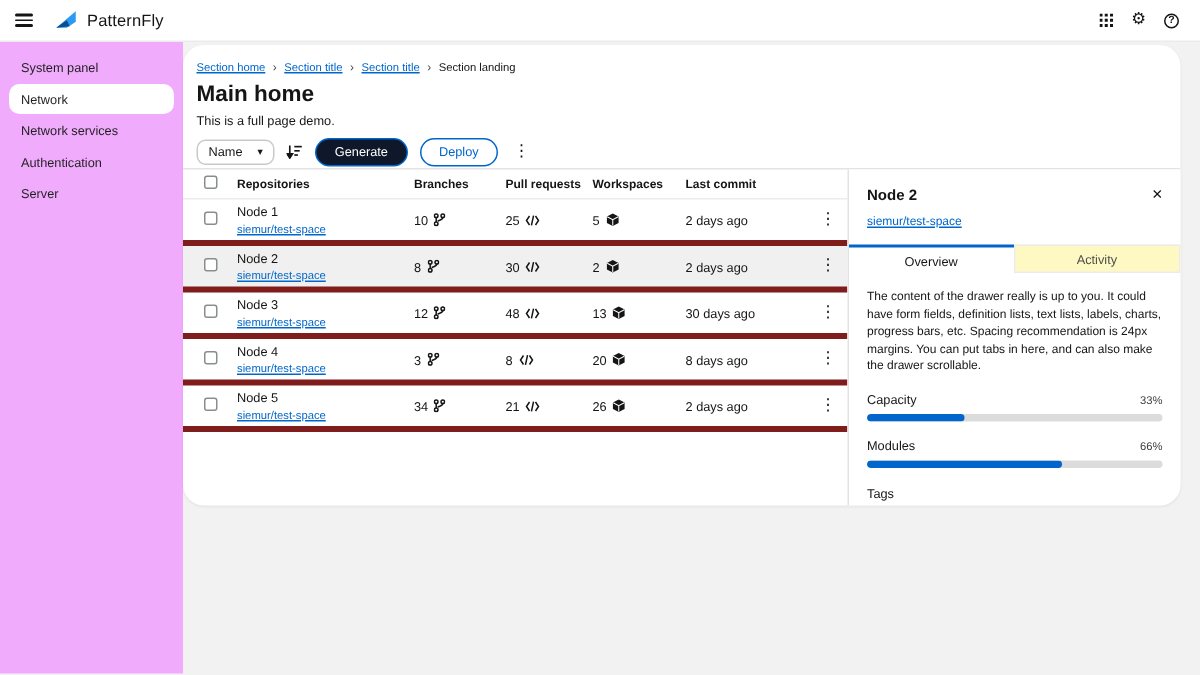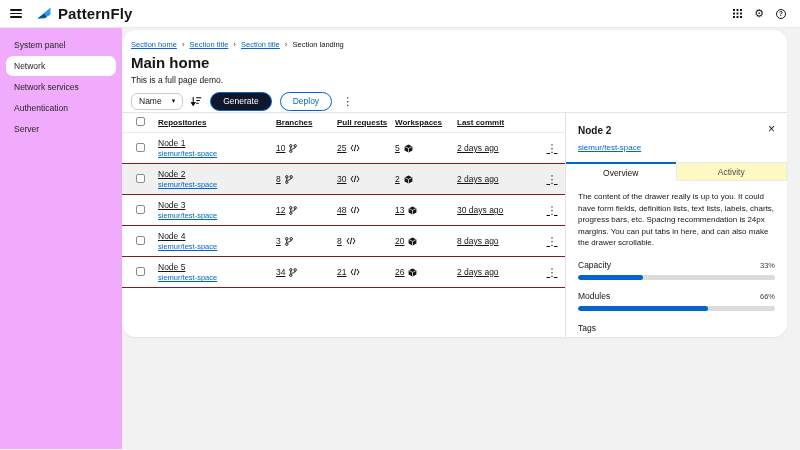--- a/index.html
+++ b/index.html
@@ -13,21 +13,21 @@
   a { text-decoration: underline; color: #0066cc; }
 
   
   .masthead {
     height: 28px; background: #ffffff; border-bottom: 1px solid #ebebeb;
     display: flex; align-items: center; padding: 0 14px 0 10px;
   }
   .burger { width: 12px; display: flex; flex-direction: column; gap: 2px; cursor: pointer; }
   .burger span { display: block; height: 1.5px; background: #151515; border-radius: 1px; }
   .brand { display: flex; align-items: center; gap: 6px; margin-left: 14px; }
-  .brand-title { font-size: 15px; font-weight: 700; letter-spacing: .1px; }
+  .brand-title { font-size: 11px; font-weight: 400; letter-spacing: .1px; }
   .mast-right { margin-left: auto; display: flex; align-items: center; gap: 12px; }
   .mast-icon { display: inline-flex; align-items: center; justify-content: center; cursor: pointer; color:#151515; }
   .gear { font-size: 11px; line-height: 1; }
   .help-circle {
     width: 10px; height: 10px; border: 1px solid #151515; border-radius: 50%;
     font-size: 7px; font-weight: 700; display: inline-flex; align-items: center; justify-content: center;
   }
 
   
   .app { display: flex; height: 421px; }
@@ -62,23 +62,23 @@
   .icon-btn { background: none; border: none; cursor: pointer; display: inline-flex; padding: 0; }
   .btn { border-radius: 999px; font-size: 8.5px; padding: 3.5px 12px; cursor: pointer; font-family: inherit; }
   .btn-primary { background: #0f172a; border: 1px solid #0066cc; color: #fff; }
   .btn-secondary { background: #fff; border: 1px solid #0066cc; color: #0066cc; }
   .kebab { font-size: 11px; line-height: 1; color: #151515; cursor: pointer; background: none; border: none; padding: 0 2px; }
 
   
   .split { display: flex; margin-top: 2px; border-top: 1px solid #e3e3e3; height: 225px; }
   .table-area { width: 443px; flex: none; }
 
-  .tgrid { display: grid; grid-template-columns: 36px 118px 61px 58px 62px 1fr 26px; align-items: center; text-decoration: underline; }
+  .tgrid { display: grid; grid-template-columns: 36px 118px 61px 58px 62px 1fr 26px; align-items: center; }
   .thead { height: 20px; font-size: 8px; font-weight: 700; border-bottom: 1px solid #ebebeb; }
-  .trow { height: 31px; border-bottom: 1px solid #7f1d1d; font-size: 8.5px; }
+  .trow { height: 31px; border-bottom: 4px solid #7f1d1d; font-size: 8.5px; }
   .trow.selected { background: #f0f0f0; }
   .cb {
     appearance: none; -webkit-appearance: none; width: 9px; height: 9px;
     border: 1px solid #8a8d90; border-radius: 2px; background: #fff; margin-left: 14px; cursor: pointer;
   }
   .cell-name .repo-name { font-size: 8.5px; }
   .cell-name .repo-link { font-size: 7.5px; display: inline-block; margin-top: 1.5px; }
   .num { display: inline-flex; align-items: center; gap: 4px; }
   .num svg { flex: none; }
 

